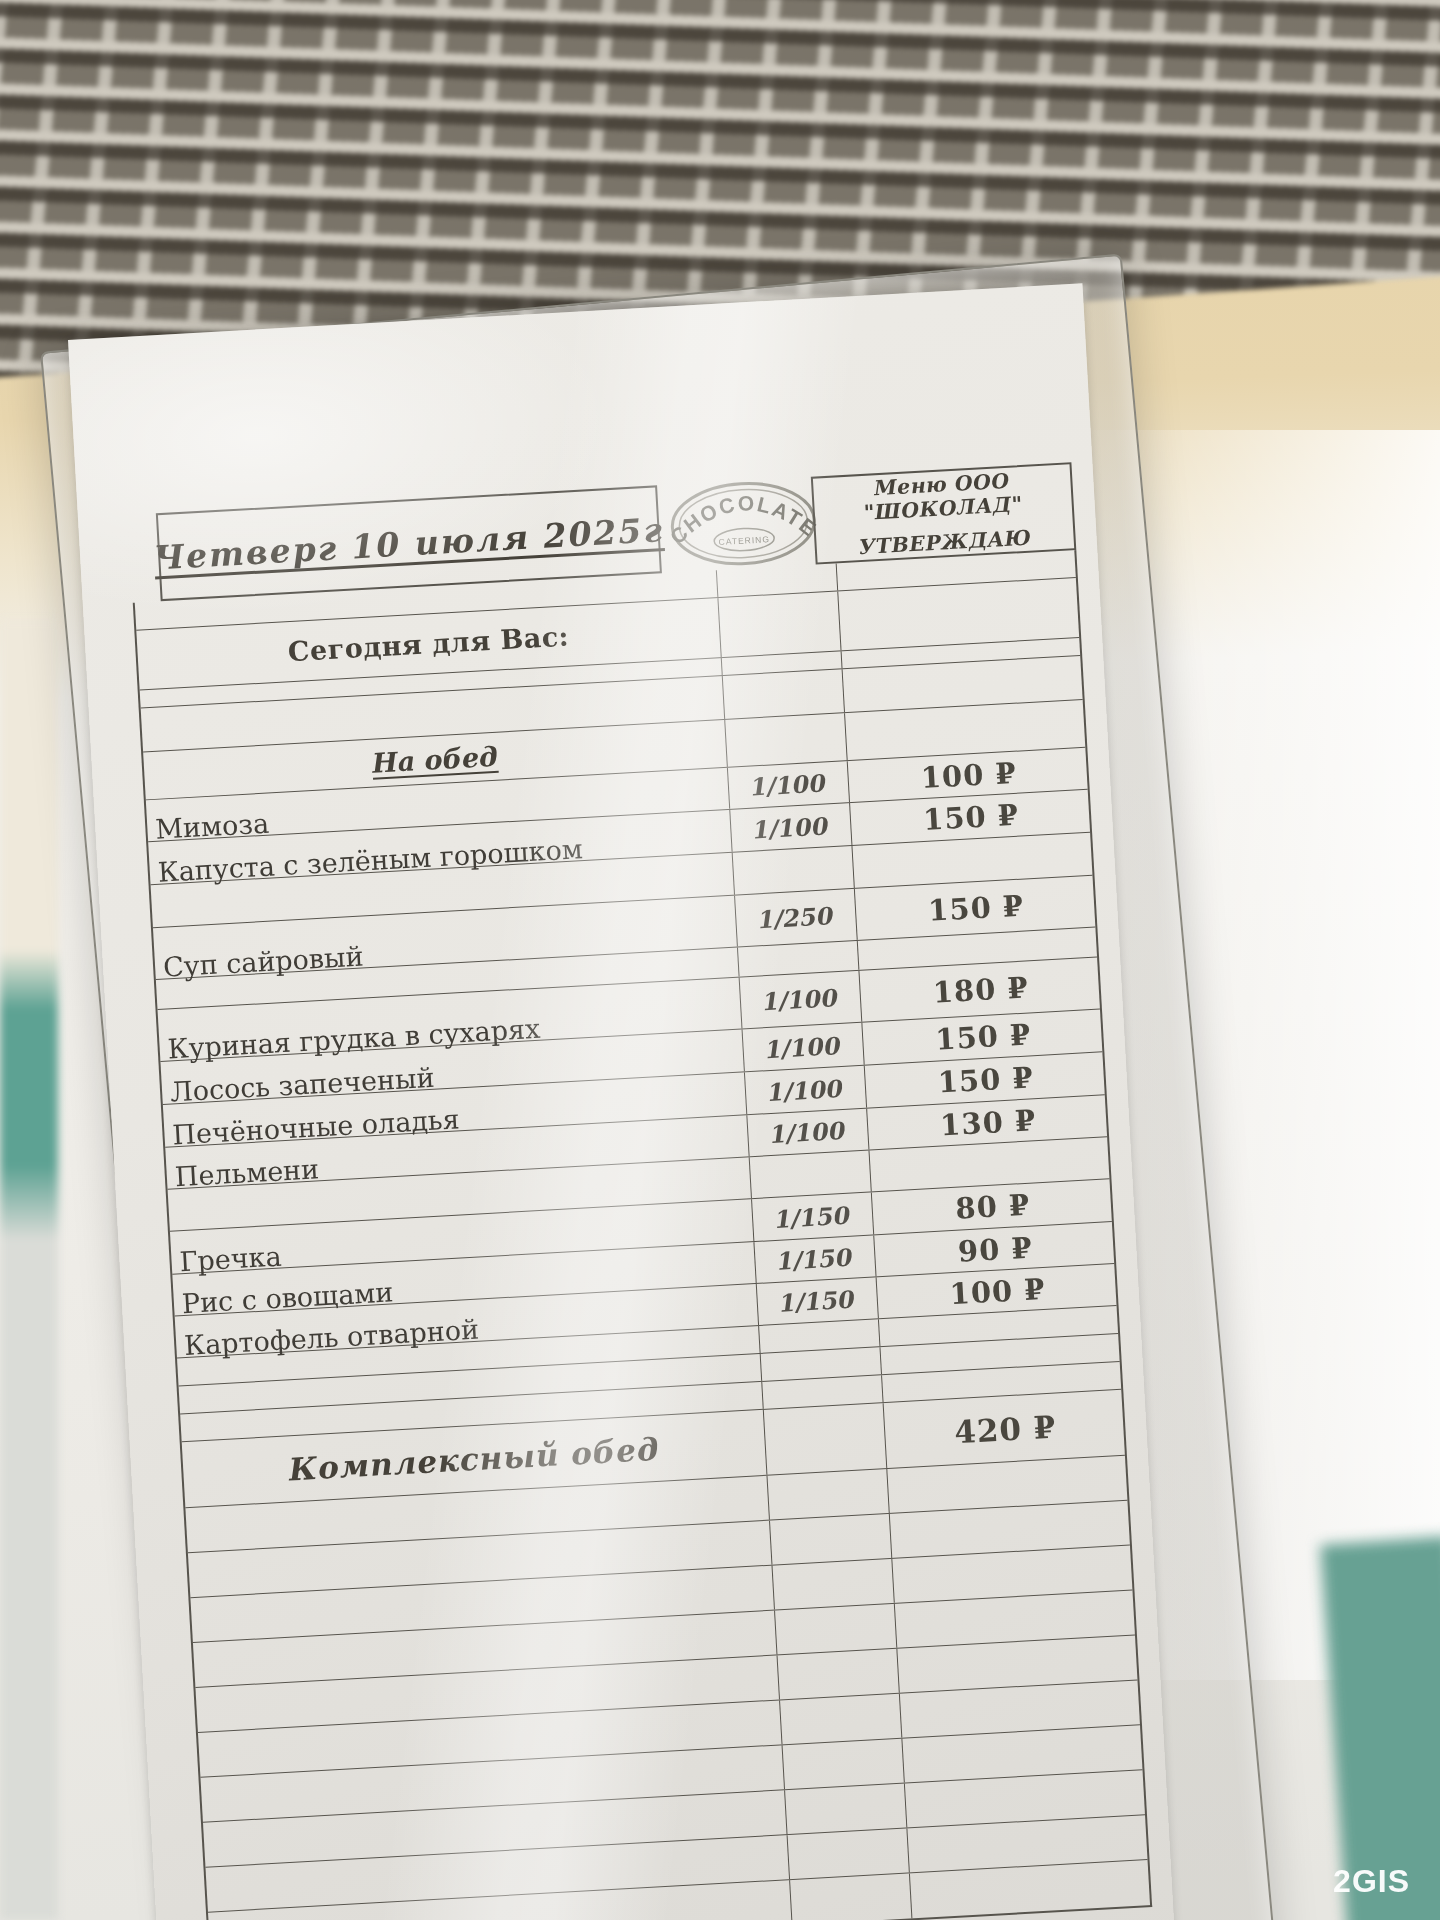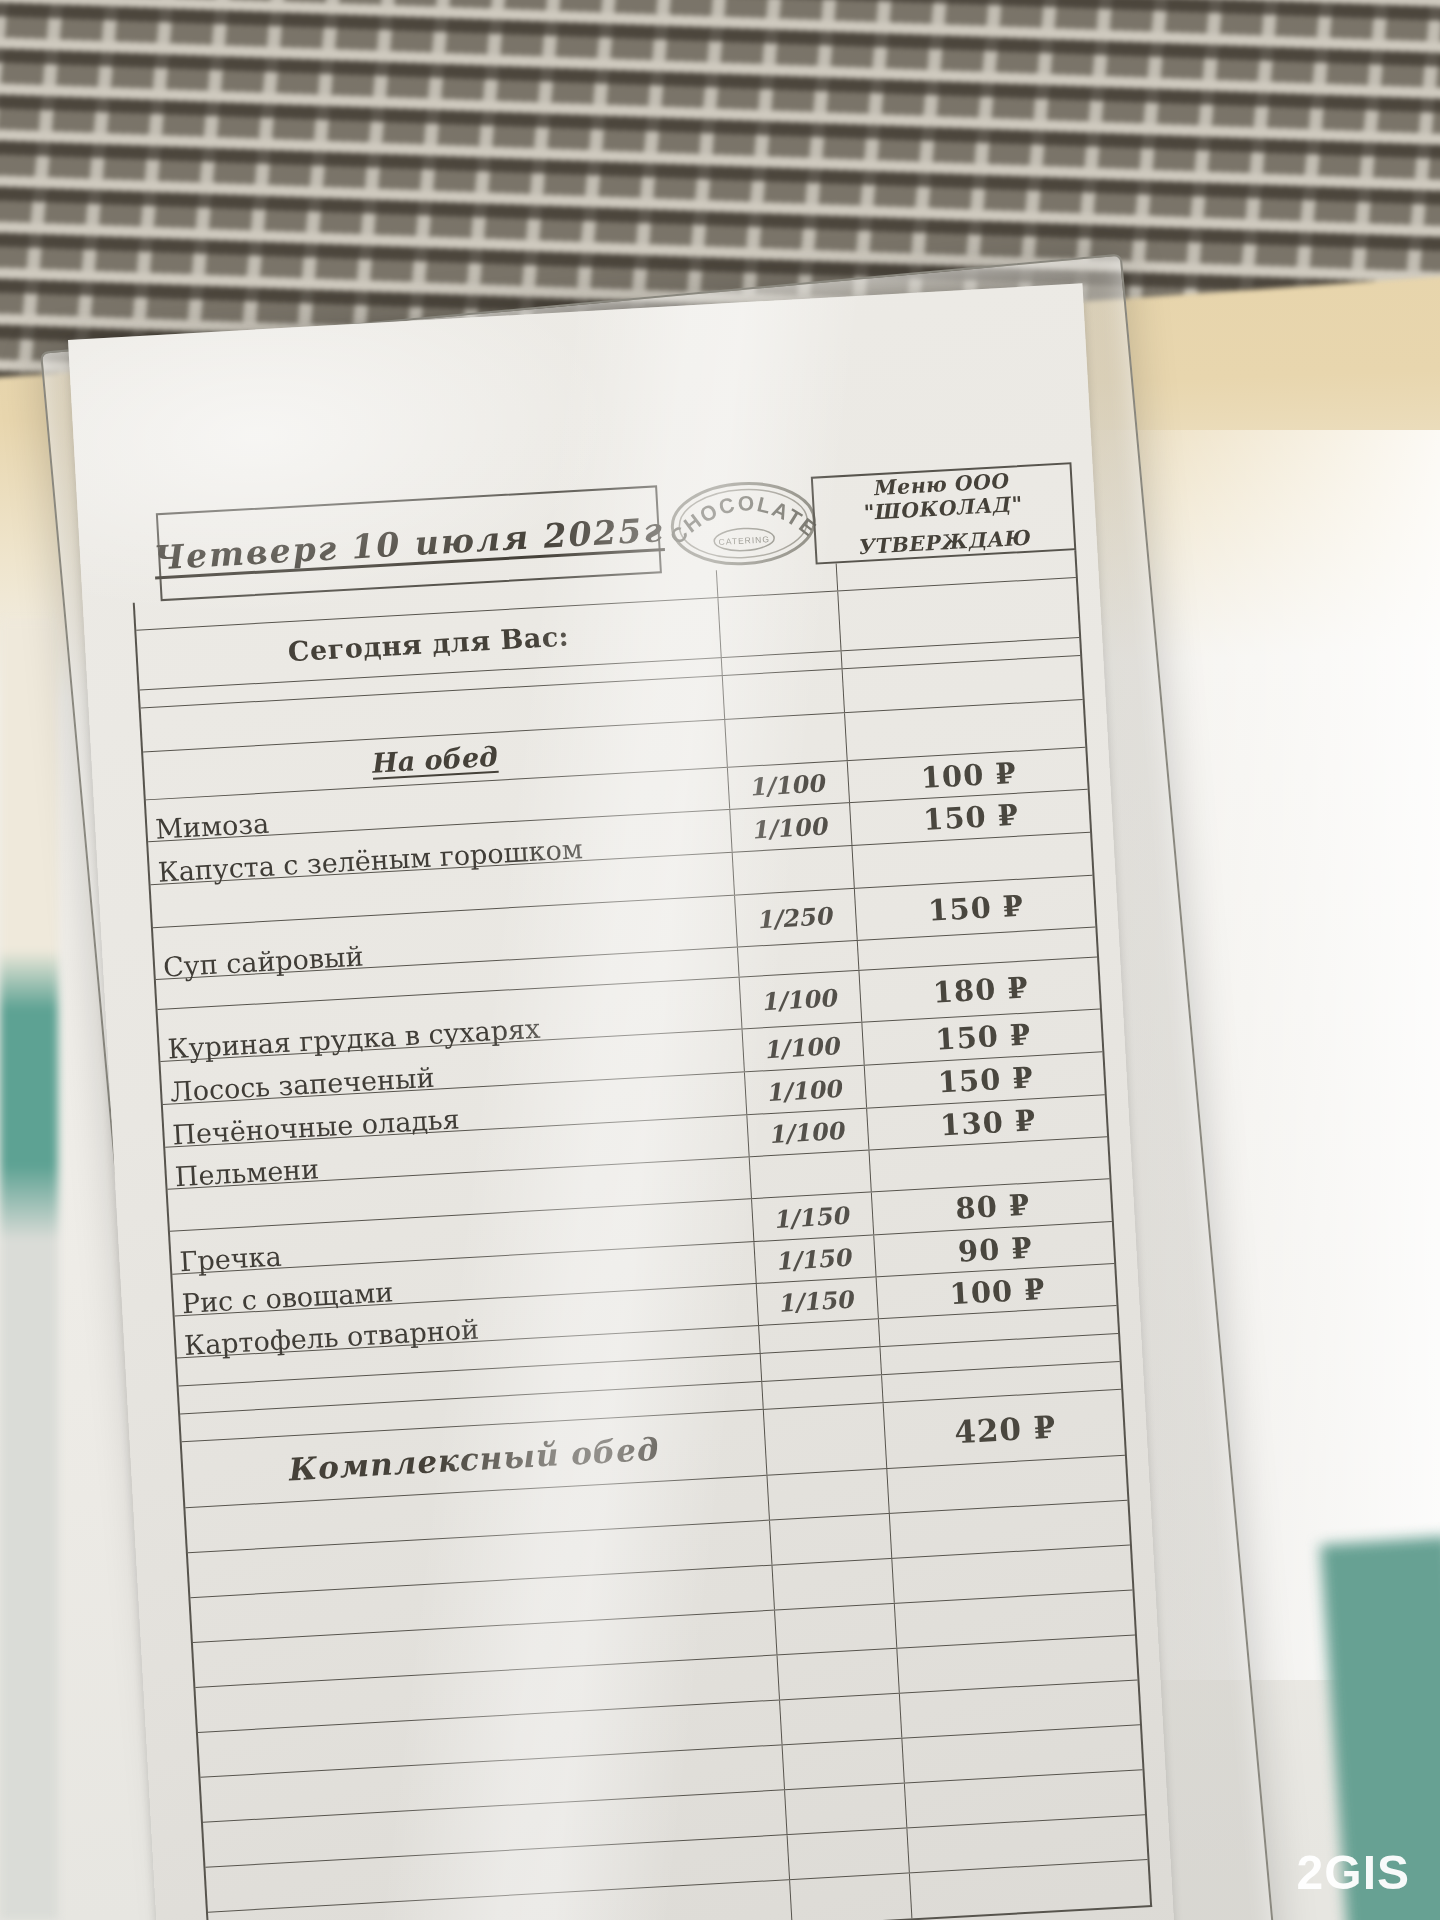--- a/index.html
+++ b/index.html
@@ -67,21 +67,21 @@
     font-weight:bold;font-size:27px;letter-spacing:.5px;}
   .section-title{display:flex;align-items:center;justify-content:center;height:100%;
     font-weight:bold;font-style:italic;font-size:27px;
     text-decoration:underline;text-decoration-thickness:2px;text-underline-offset:5px;}
   .combo-name{display:flex;align-items:center;justify-content:center;height:100%;
     font-weight:bold;font-style:italic;font-size:31px;letter-spacing:1px;}
   .combo .price{font-size:31px;}
   
   .watermark{position:absolute;right:30px;bottom:20px;
     font-family:"Liberation Sans","DejaVu Sans",sans-serif;font-weight:bold;
-    font-size:48px;letter-spacing:1px;color:rgba(255,255,255,.95);}
+    font-size:32px;letter-spacing:1px;color:rgba(255,255,255,.95);}
 </style>
 </head>
 <body>
 
 <div class="ceiling"></div>
 <div class="right-glow"></div>
 <div class="teal-right"></div>
 <div class="left-strip"></div>
 
 <div class="sleeve"></div>

